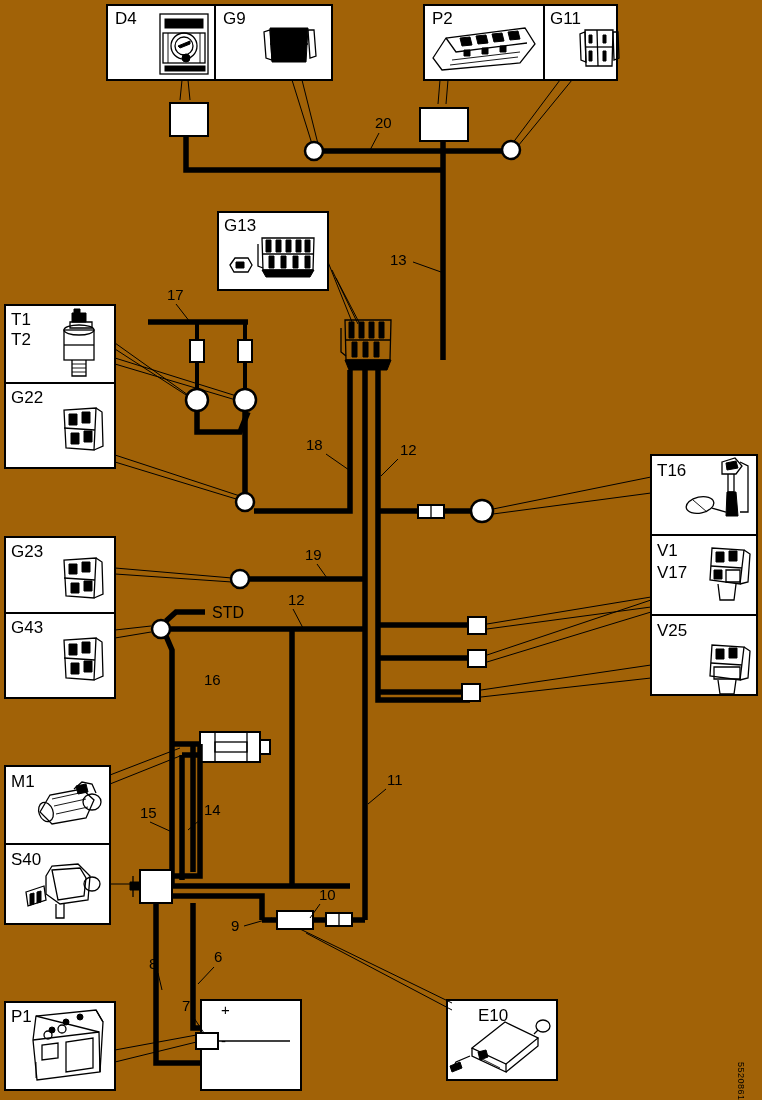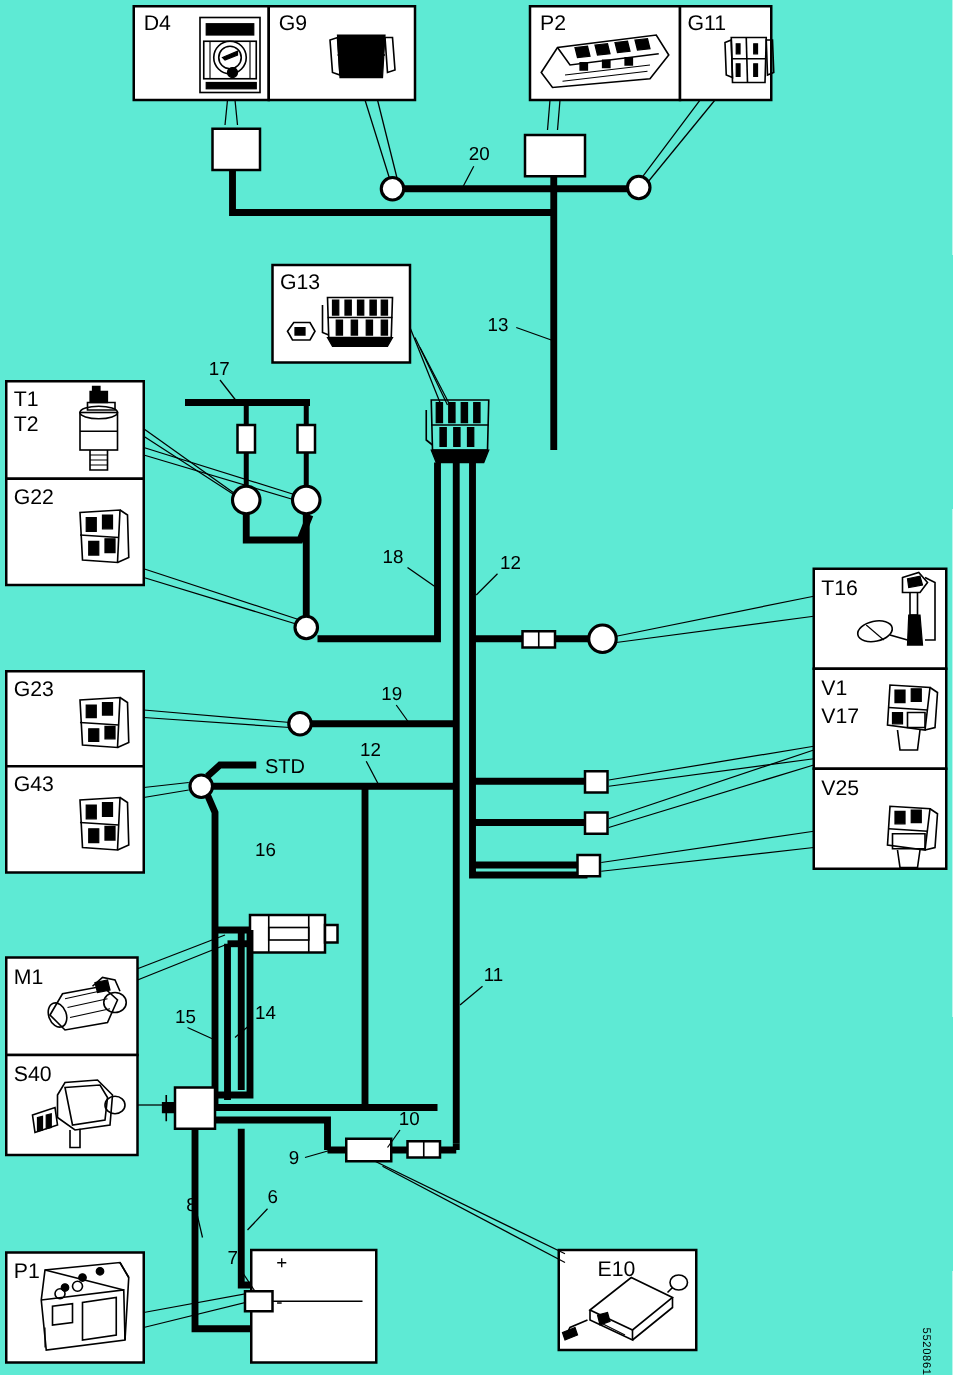--- a/index.html
+++ b/index.html
@@ -8,21 +8,21 @@
     padding: 0;
     background: #ffffff;
   }
   body {
     font-family: "Liberation Sans", sans-serif;
   }
   #page {
     position: relative;
     width: 762px;
     height: 1100px;
-    background: #5eead4;
+    background: #a16207;
     overflow: hidden;
   }
   #diagram-svg {
     position: absolute;
     left: 0;
     top: 0;
     width: 762px;
     height: 1100px;
   }
   .comp-label {

